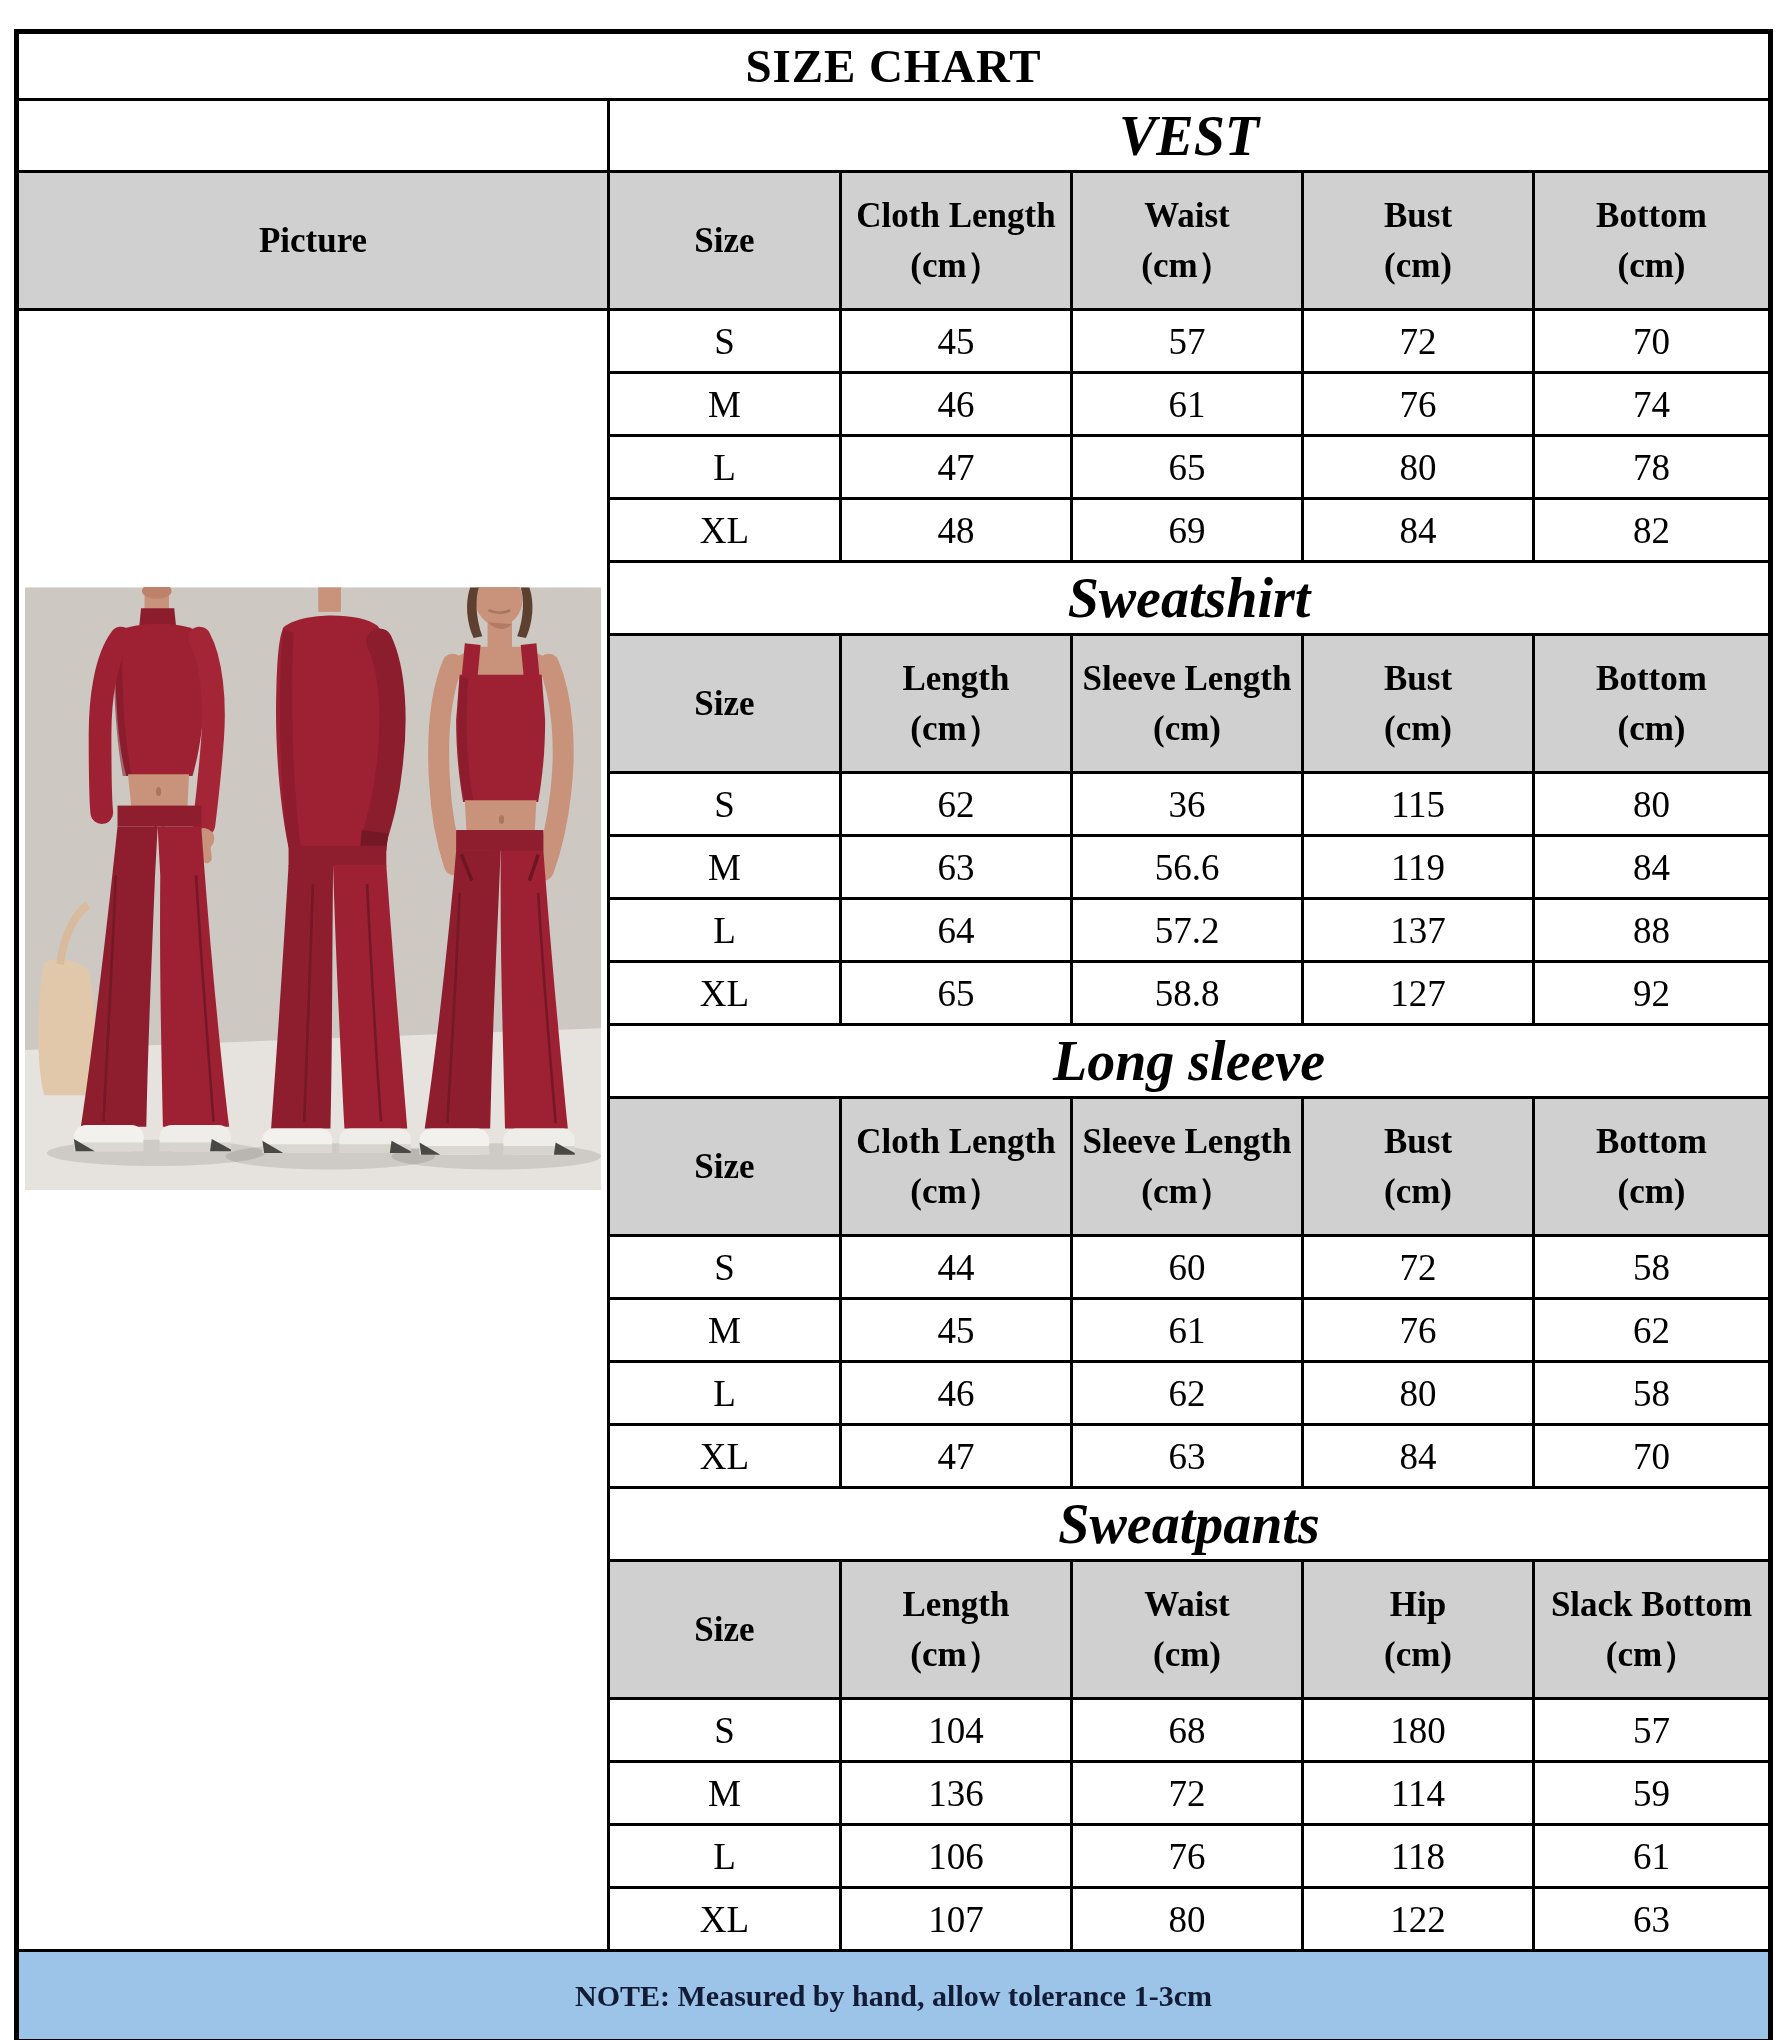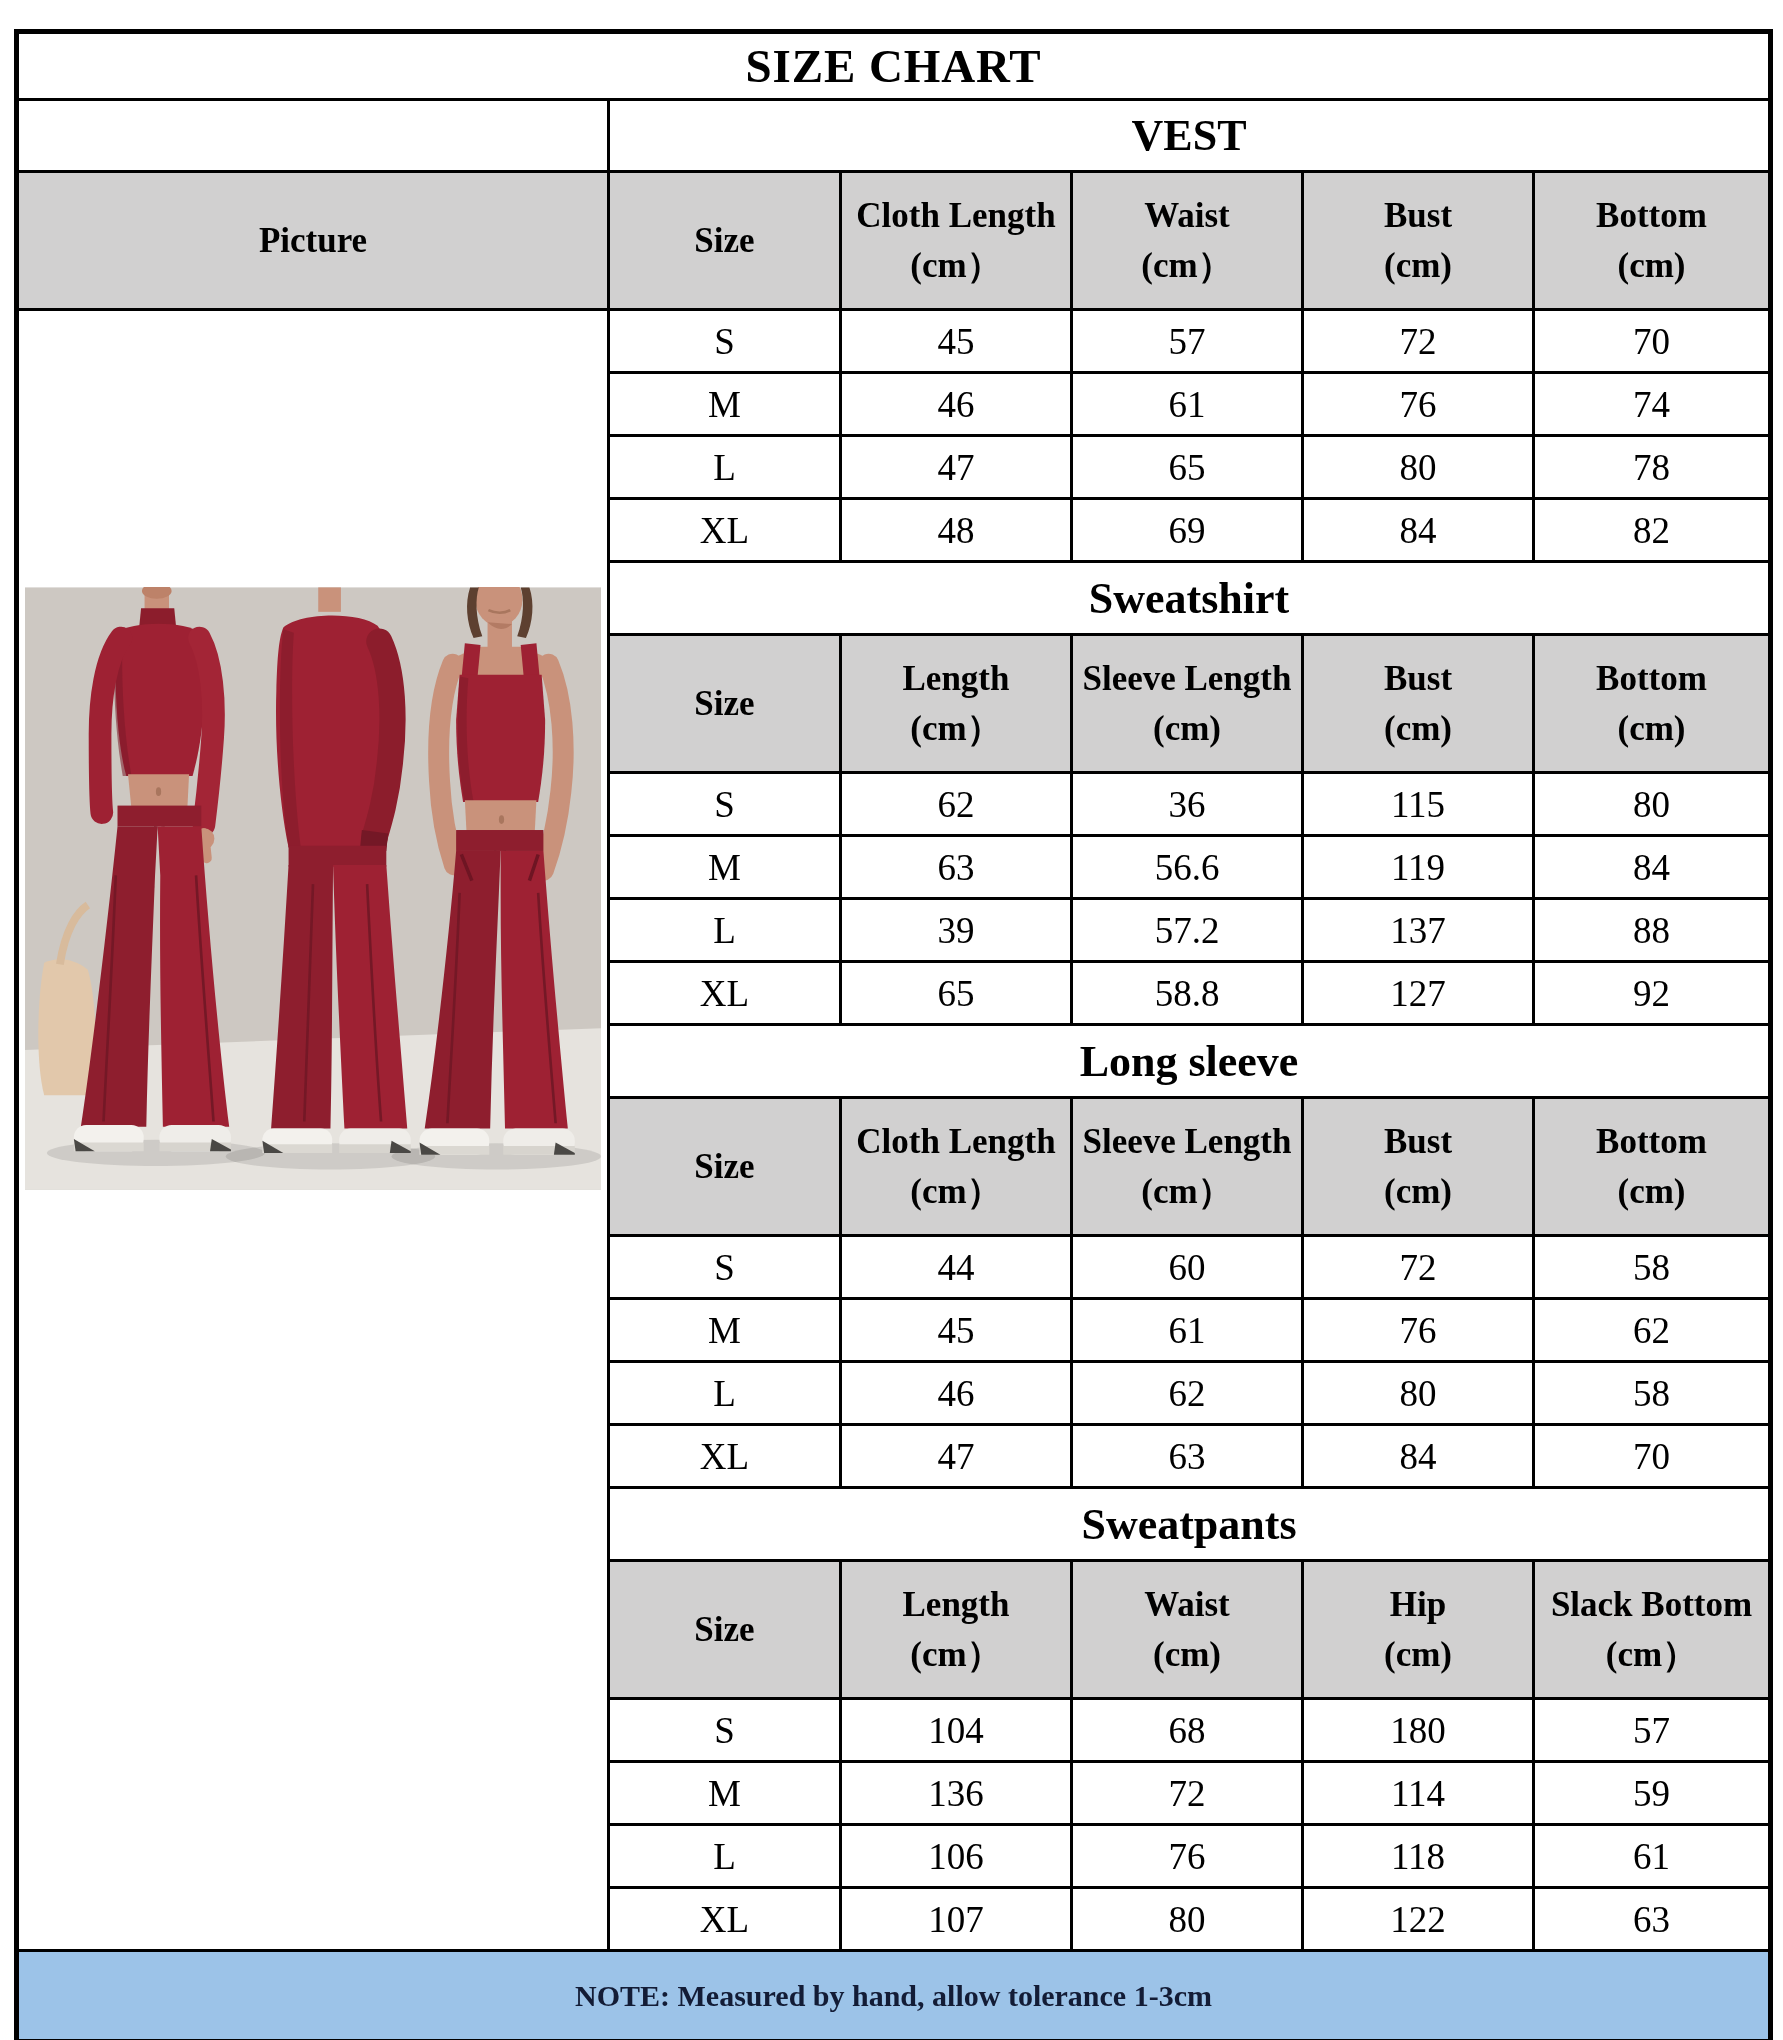--- a/index.html
+++ b/index.html
@@ -17,21 +17,21 @@
     background:#fff;
   }
   td{border:3.5px solid #000;text-align:center;vertical-align:middle;padding:0;overflow:hidden;}
   tr.r-title{height:68px;}
   tr.r-vestlabel{height:72px;}
   tr.r-label{height:73px;}
   tr.r-head{height:138px;}
   tr.r-data{height:63px;}
   tr.r-note{height:91px;}
   td.title-cell{font-size:47px;font-weight:bold;letter-spacing:0.9px;}
-  td.section-cell{font-size:44px;font-weight:bold;}
+  td.section-cell{font-size:56px;font-weight:bold;font-style:italic;}
   td.head-cell{background:#d1d0d0;font-size:35px;font-weight:bold;line-height:1.42;}
   td.data-cell{font-size:37px;font-weight:normal;}
   td.note-cell{background:#9cc3e8;font-size:30px;font-weight:bold;color:#131c36;}
   td.picture-cell{vertical-align:top;background:#fff;}
   .photo-wrap{margin:276px auto 0 auto;width:576px;height:603px;}
   .hline{min-height:1.1em;}
 </style>
 </head>
 <body>
 
@@ -235,21 +235,21 @@
   </tr>
   <tr class="r-data">
     <td class="data-cell">M</td>
     <td class="data-cell">63</td>
     <td class="data-cell">56.6</td>
     <td class="data-cell">119</td>
     <td class="data-cell">84</td>
   </tr>
   <tr class="r-data">
     <td class="data-cell">L</td>
-    <td class="data-cell">39</td>
+    <td class="data-cell">64</td>
     <td class="data-cell">57.2</td>
     <td class="data-cell">137</td>
     <td class="data-cell">88</td>
   </tr>
   <tr class="r-data">
     <td class="data-cell">XL</td>
     <td class="data-cell">65</td>
     <td class="data-cell">58.8</td>
     <td class="data-cell">127</td>
     <td class="data-cell">92</td>

